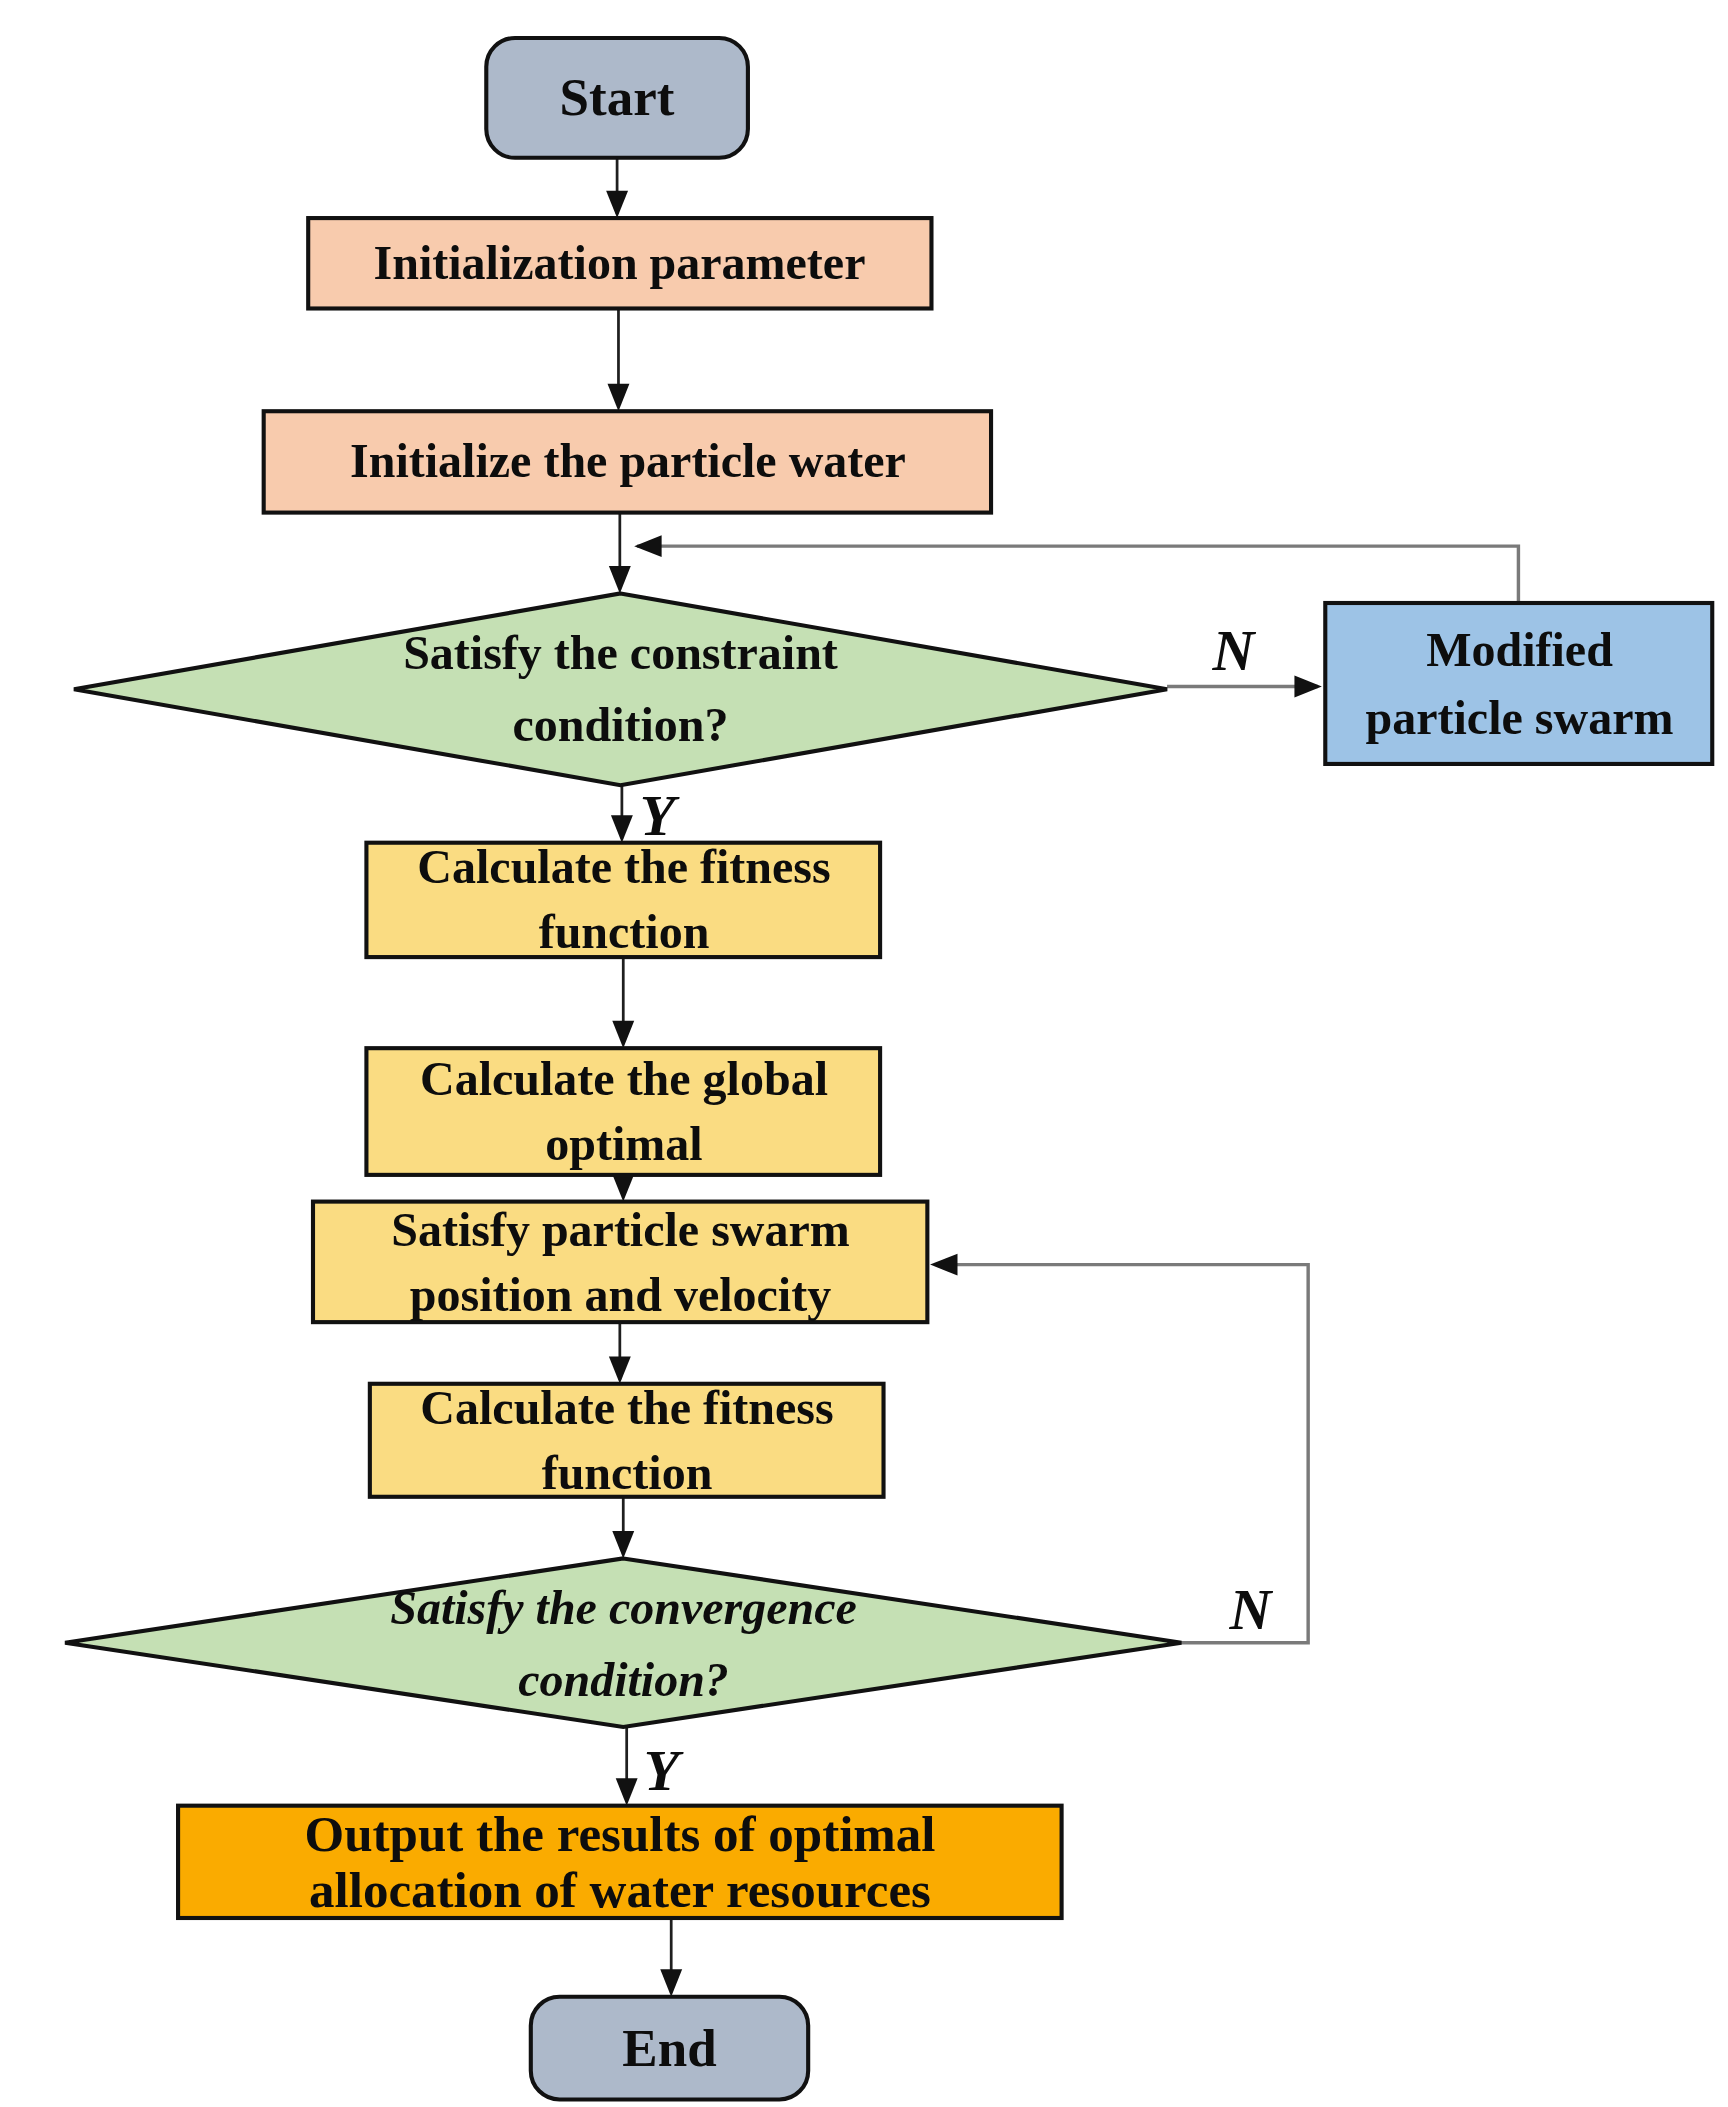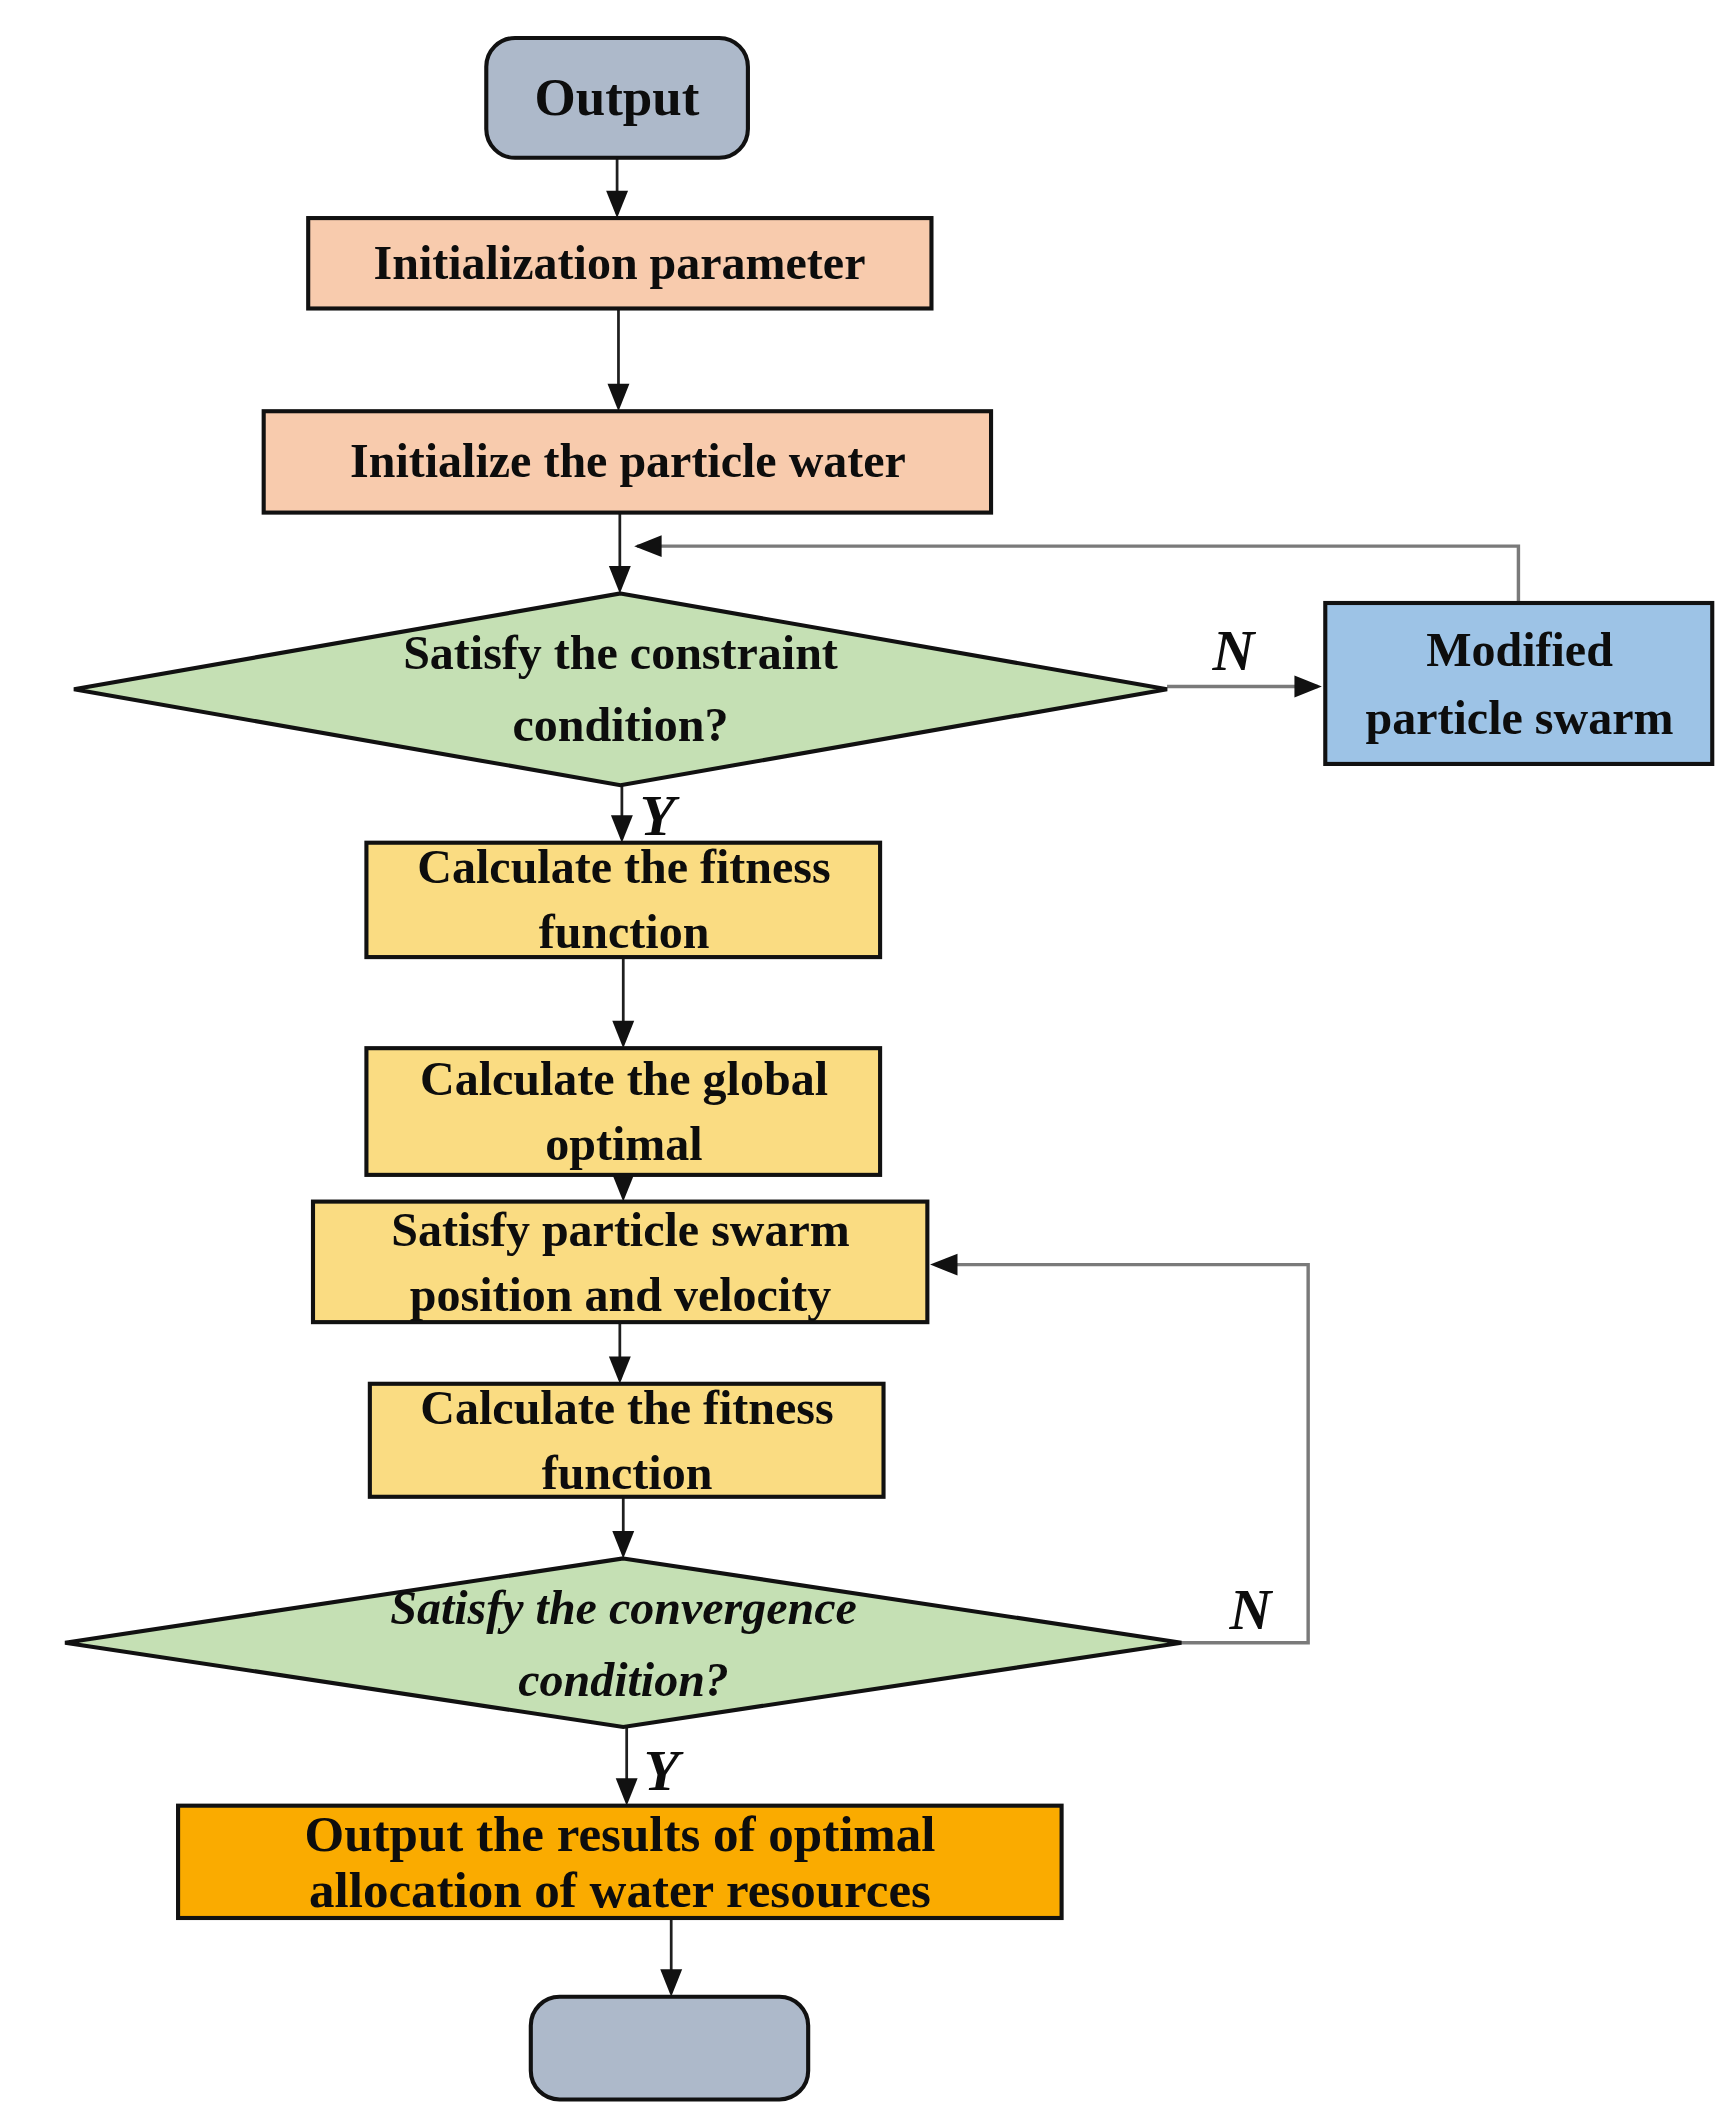--- a/index.html
+++ b/index.html
@@ -93,39 +93,40 @@
       <rect x="535" y="1230" width="750" height="167" fill="#FADC82"></rect>
       <rect x="535" y="1530" width="750" height="185" fill="#FADC82"></rect>
       <rect x="457" y="1754" width="897" height="176" fill="#FADC82"></rect>
       <rect x="540" y="2020" width="750" height="165" fill="#FADC82"></rect>
       <polygon points="910,2275 1725,2398 910,2521 95,2398" fill="#C5E0B4"></polygon>
       <rect x="260" y="2636" width="1290" height="164" fill="#FAAB00"></rect>
       <rect x="775" y="2915" width="405" height="150" rx="42" ry="42" fill="#ADB9CA"></rect>
     </g>
   </svg>
 
-  <div class="label lbl-start">Output</div>
+  <div class="label lbl-start">Start</div>
   <div class="label lbl-init-param">Initialization parameter</div>
   <div class="label lbl-init-swarm">Initialize the particle water</div>
   <div class="label lbl-constraint">Satisfy the constraint
 condition?</div>
   <div class="label lbl-modified">Modified
 particle swarm</div>
   <div class="label lbl-calc1">Calculate the fitness
 function</div>
   <div class="label lbl-globalopt">Calculate the global
 optimal</div>
   <div class="label lbl-update">Satisfy particle swarm
 position and velocity</div>
   <div class="label lbl-calc2">Calculate the fitness
 function</div>
   <div class="label lbl-convergence">Satisfy the convergence
 condition?</div>
   <div class="label lbl-output">Output the results of optimal
 allocation of water resources</div>
+  <div class="label lbl-end">End</div>
 
   <div class="label edge-letter lbl-y1">Y</div>
   <div class="label edge-letter lbl-n1">N</div>
   <div class="label edge-letter lbl-y2">Y</div>
   <div class="label edge-letter lbl-n2">N</div>
 
 </div>
 
 
 </body></html>

